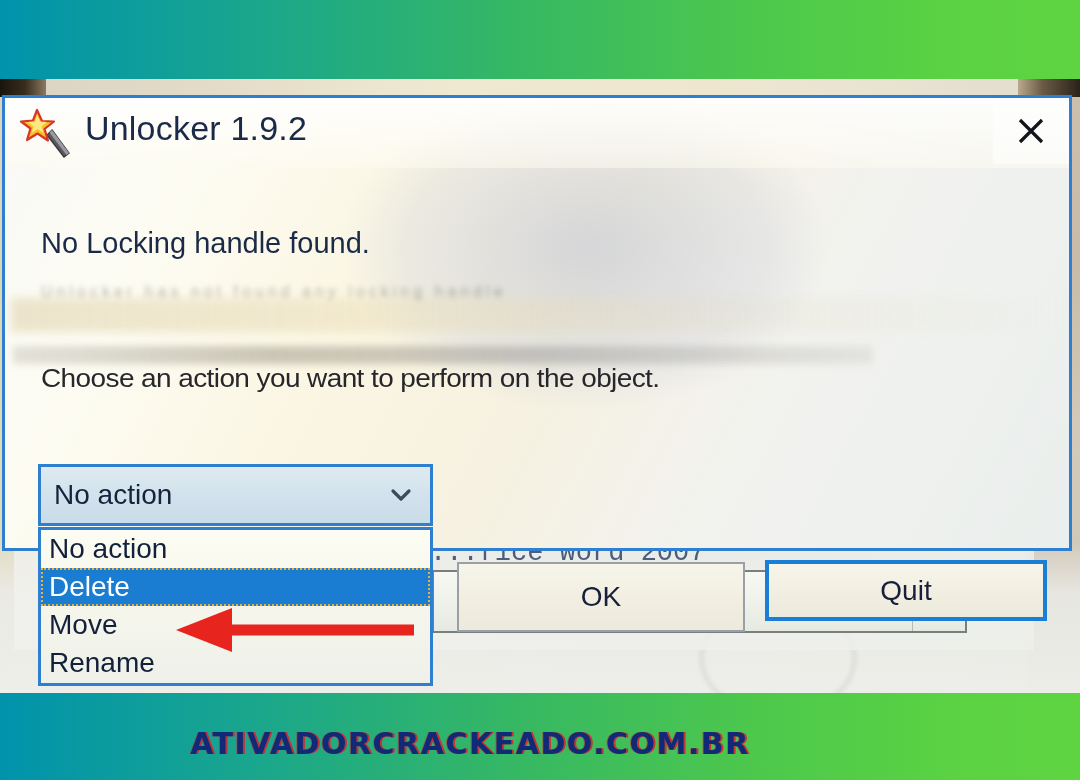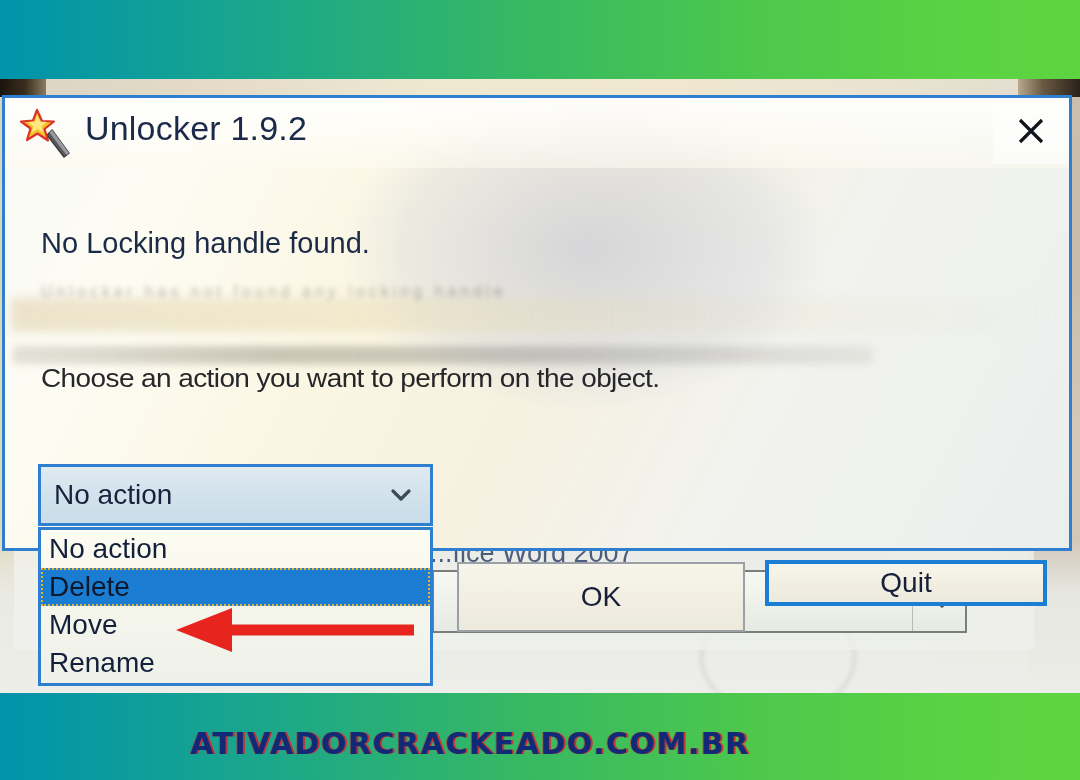--- a/index.html
+++ b/index.html
@@ -101,20 +101,21 @@
   }
   .parent-label {
     position: absolute;
     left: 430px;
     top: 538px;
     font-size: 27px;
     color: #21355e;
     opacity: 0.78;
     filter: blur(0.7px);
     white-space: nowrap;
+    font-family: Liberation Mono, monospace;
   }
   .parent-combo {
     position: absolute;
     left: 432px;
     top: 570px;
     width: 535px;
     height: 63px;
     box-sizing: border-box;
     border: 2px solid #77807c;
     background: linear-gradient(180deg, #f7f8f2 0%, #eef1ea 55%, #e6eae2 100%);
@@ -242,21 +243,21 @@
     cursor: pointer;
     background: linear-gradient(180deg, #f7f5ea 0%, #f2efe2 50%, #eceadc 100%);
   }
   .btn-ok {
     left: 452px; top: 464px;
     width: 288px; height: 70px;
     border: 2px solid #9aa0a5;
   }
   .btn-quit {
     left: 760px; top: 462px;
-    width: 282px; height: 46px;
+    width: 282px; height: 61px;
     border: 4px solid #1a7fd4;
   }
 
   
   .combo {
     position: absolute;
     left: 38px; top: 464px;
     width: 395px; height: 62px;
     box-sizing: border-box;
     border: 3px solid #2f7fd0;
@@ -295,21 +296,21 @@
     align-items: center;
     padding-left: 8px;
     font-size: 28px;
     color: #13203a;
     white-space: nowrap;
     box-sizing: border-box;
     cursor: pointer;
   }
   .dd-item.selected {
     background: #1a7dd2;
-    color: #0f172a;
+    color: #ffffff;
     outline: 2px dotted #e8b23a;
     outline-offset: -2px;
   }
 
   
   .red-arrow {
     position: absolute;
     left: 176px;
     top: 607px;
     width: 238px;

